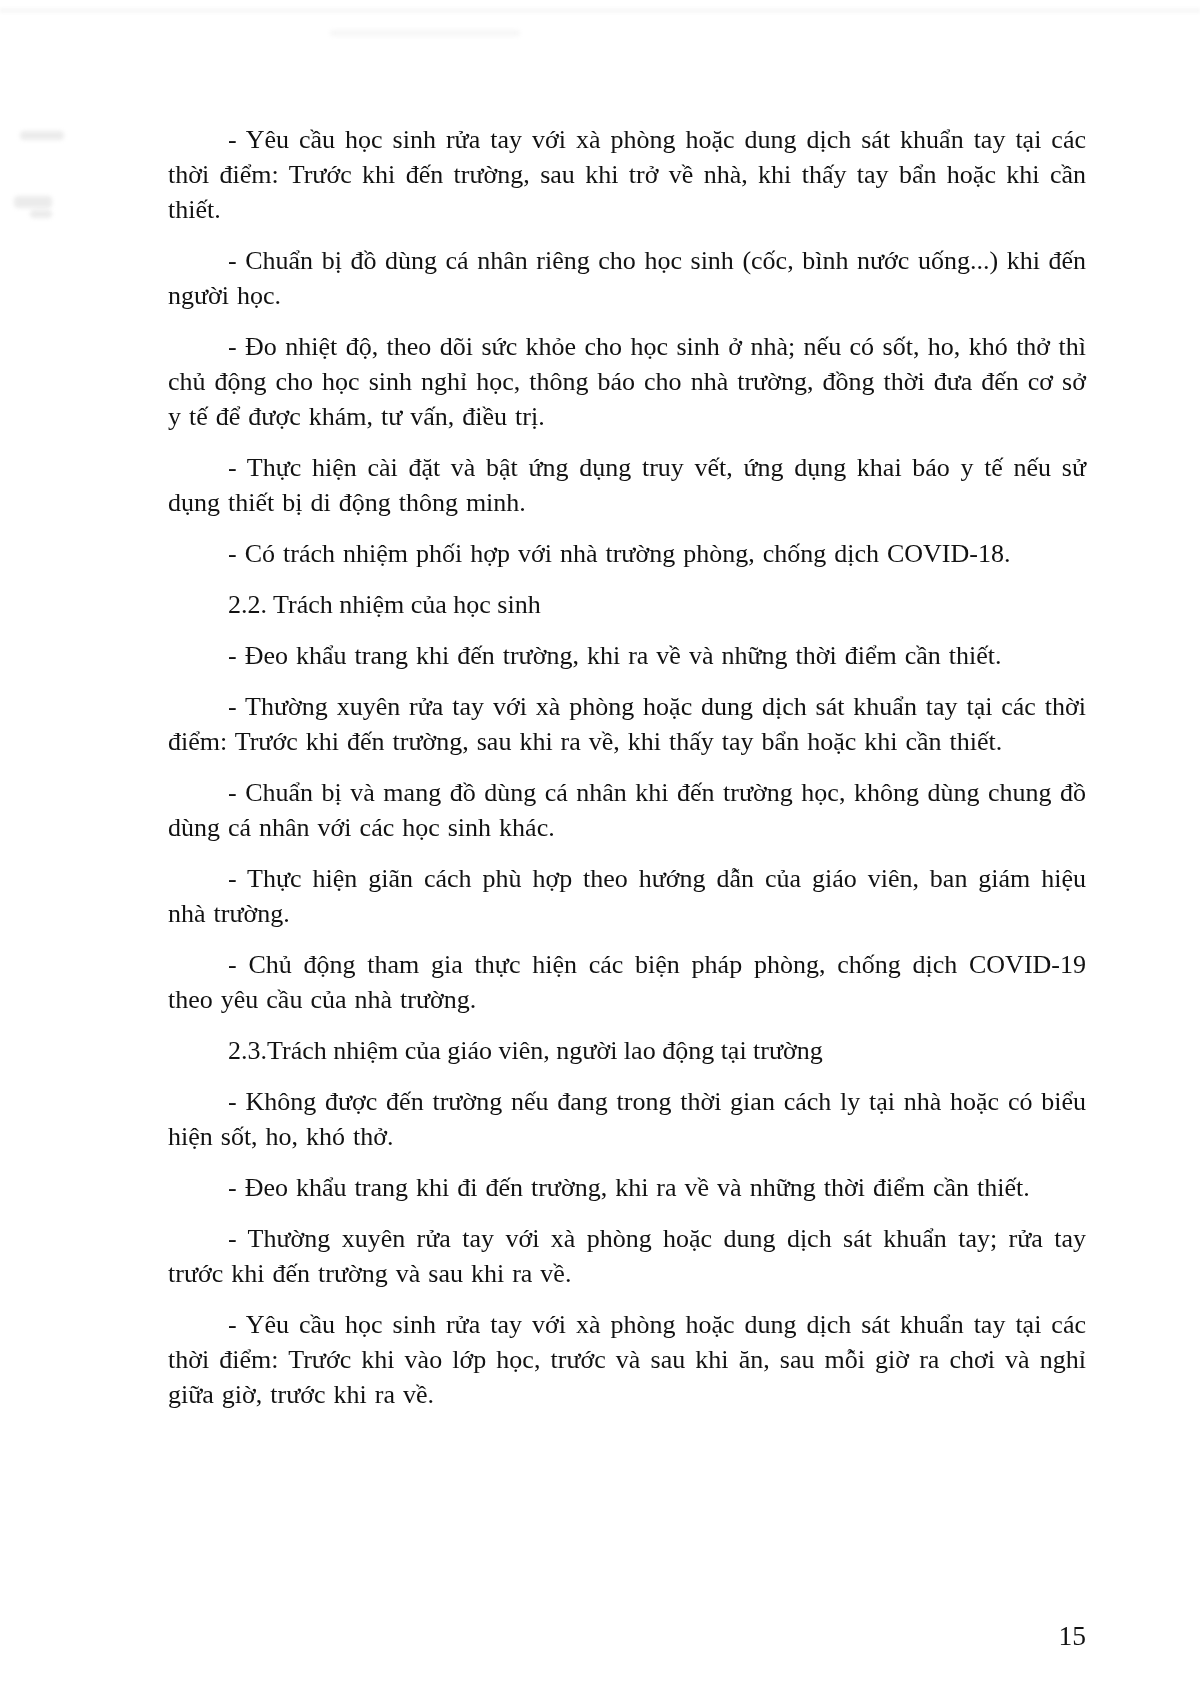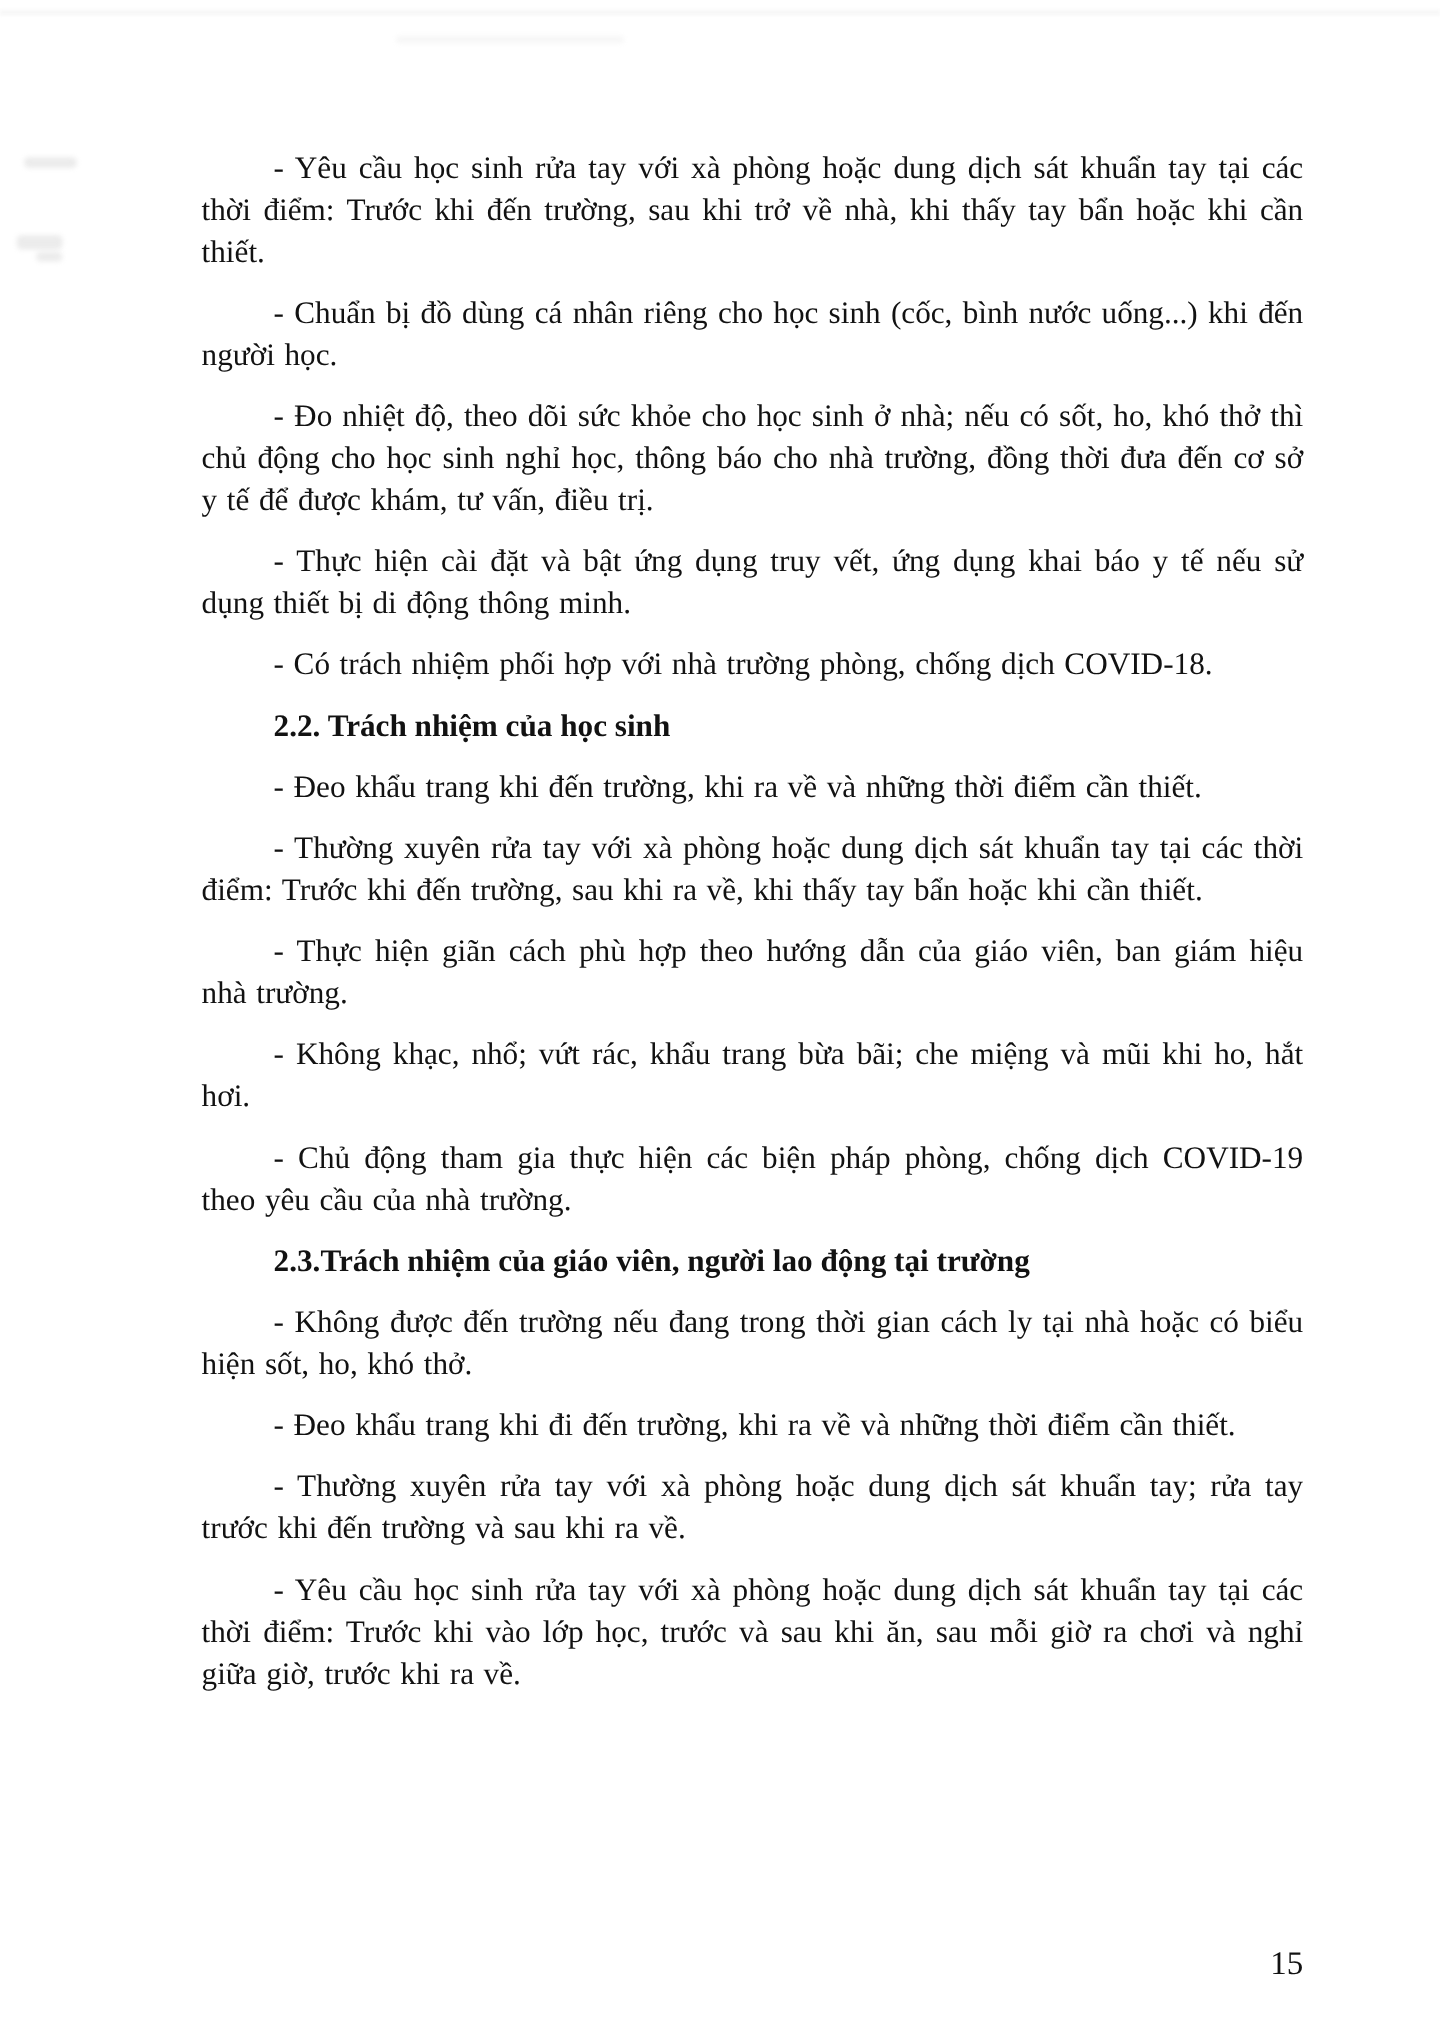--- a/index.html
+++ b/index.html
@@ -20,21 +20,21 @@
   }
   .para {
     margin: 16px 0 15px 0;
     font-size: 26px;
     line-height: 35px;
     text-align: justify;
     text-indent: 60px;
     word-spacing: 1.5px;
   }
   .para.heading {
-    font-weight: bold;
+    font-weight: normal;
     text-align: left;
     word-spacing: 0;
   }
   .page-number {
     position: absolute;
     top: 1618px;
     right: 114px;
     font-size: 27.5px;
     line-height: 35px;
   }
@@ -66,22 +66,22 @@
 
 <main class="page-body">
   <p class="para">- Yêu cầu học sinh rửa tay với xà phòng hoặc dung dịch sát khuẩn tay tại các thời điểm: Trước khi đến trường, sau khi trở về nhà, khi thấy tay bẩn hoặc khi cần thiết.</p>
   <p class="para">- Chuẩn bị đồ dùng cá nhân riêng cho học sinh (cốc, bình nước uống...) khi đến người học.</p>
   <p class="para">- Đo nhiệt độ, theo dõi sức khỏe cho học sinh ở nhà; nếu có sốt, ho, khó thở thì chủ động cho học sinh nghỉ học, thông báo cho nhà trường, đồng thời đưa đến cơ sở y tế để được khám, tư vấn, điều trị.</p>
   <p class="para">- Thực hiện cài đặt và bật ứng dụng truy vết, ứng dụng khai báo y tế nếu sử dụng thiết bị di động thông minh.</p>
   <p class="para">- Có trách nhiệm phối hợp với nhà trường phòng, chống dịch COVID-18.</p>
   <p class="para heading">2.2. Trách nhiệm của học sinh</p>
   <p class="para">- Đeo khẩu trang khi đến trường, khi ra về và những thời điểm cần thiết.</p>
   <p class="para">- Thường xuyên rửa tay với xà phòng hoặc dung dịch sát khuẩn tay tại các thời điểm: Trước khi đến trường, sau khi ra về, khi thấy tay bẩn hoặc khi cần thiết.</p>
+  <p class="para">- Chuẩn bị và mang đồ dùng cá nhân khi đến trường học, không dùng chung đồ dùng cá nhân với các học sinh khác.</p>
   <p class="para">- Thực hiện giãn cách phù hợp theo hướng dẫn của giáo viên, ban giám hiệu nhà trường.</p>
-  <p class="para">- Không khạc, nhổ; vứt rác, khẩu trang bừa bãi; che miệng và mũi khi ho, hắt hơi.</p>
   <p class="para">- Chủ động tham gia thực hiện các biện pháp phòng, chống dịch COVID-19 theo yêu cầu của nhà trường.</p>
   <p class="para heading">2.3.Trách nhiệm của giáo viên, người lao động tại trường</p>
   <p class="para">- Không được đến trường nếu đang trong thời gian cách ly tại nhà hoặc có biểu hiện sốt, ho, khó thở.</p>
   <p class="para">- Đeo khẩu trang khi đi đến trường, khi ra về và những thời điểm cần thiết.</p>
   <p class="para">- Thường xuyên rửa tay với xà phòng hoặc dung dịch sát khuẩn tay; rửa tay trước khi đến trường và sau khi ra về.</p>
   <p class="para">- Yêu cầu học sinh rửa tay với xà phòng hoặc dung dịch sát khuẩn tay tại các thời điểm: Trước khi vào lớp học, trước và sau khi ăn, sau mỗi giờ ra chơi và nghỉ giữa giờ, trước khi ra về.</p>
 </main>
 
 <div class="page-number">15</div>
 

